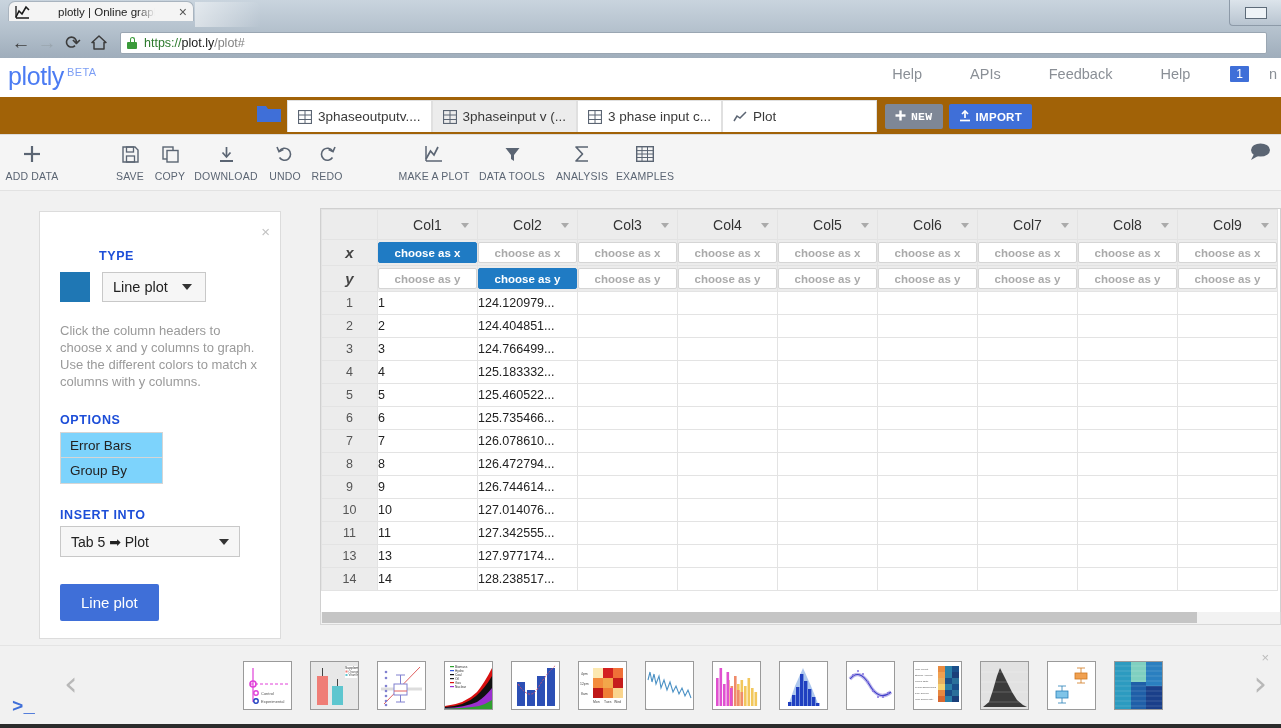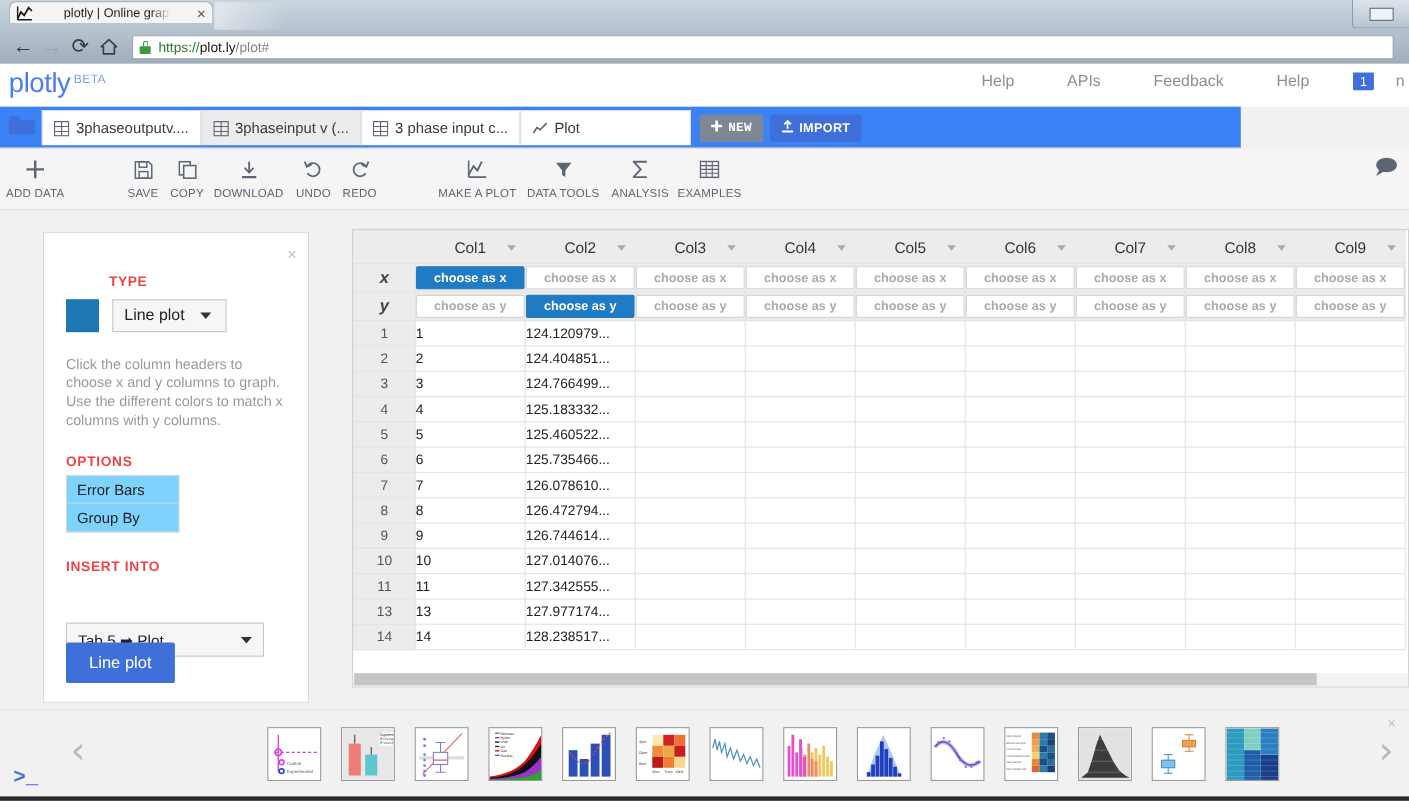--- a/index.html
+++ b/index.html
@@ -108,23 +108,23 @@
     padding: 0 24px;
   }
   .hnav .notif-badge {
     background: #3f6fd8; color: #fff; font-size: 12px;
     padding: 1px 6px; margin: 0 20px 0 16px; border-radius: 1px;
   }
   .hnav .truncated { color: #8a8f96; font-size: 14.5px; padding-right: 4px; }
 
   
   .filetabs {
-    position: absolute; left: 0; top: 97px; width: 1128px; height: 38px;
-    background: #3b82f6; border-bottom: 1px solid #dcdcdc;
-    display: flex; align-items: flex-start; padding-left: 4px;
+    position: absolute; left: 0; top: 97px; width: 1281px; height: 38px;
+    background: #a16207; border-bottom: 1px solid #dcdcdc;
+    display: flex; align-items: flex-start; padding-left: 4px; justify-content: center;
   }
   .folder-icon {
     width: 24px; height: 19px; margin: 7px 6px 0 4px; flex: 0 0 24px;
   }
   .ftab {
     height: 32px; margin-top: 3px; padding: 0 10px;
     border: 1px solid #e0e0e0; border-bottom: none;
     display: flex; align-items: center; gap: 6px;
     background: #fff; max-width: 155px; overflow: hidden;
   }
@@ -162,21 +162,21 @@
   
   .panel {
     position: absolute; left: 39px; top: 211px; width: 242px; height: 428px;
     background: #fff; border: 1px solid #dcdcdc;
   }
   .panel-close {
     position: absolute; right: 10px; top: 12px; color: #c2c2c2;
     font-size: 15px; line-height: 1;
   }
   .sec-label {
-    font-size: 12.5px; color: #ef4444; letter-spacing: .6px; font-weight: 600;
+    font-size: 12.5px; color: #1d4ed8; letter-spacing: .6px; font-weight: 600;
   }
   .type-row { position: absolute; left: 59px; top: 37px; }
   .swatch-row { position: absolute; left: 20px; top: 60px; display: flex; align-items: center; gap: 12px; }
   .color-swatch { width: 30px; height: 30px; }
   .type-select {
     height: 30px; min-width: 104px; padding: 0 10px;
     border: 1px solid #c8c8c8; background: #f6f6f6;
     display: flex; align-items: center; gap: 14px;
     font-size: 14.5px; color: #222;
   }
@@ -192,21 +192,21 @@
     height: 26px; border: 1px solid #d5d5d5; background: #7dd3fc;
     display: flex; align-items: center; padding-left: 9px;
     font-size: 13.5px; color: #222;
   }
   .optbtn + .optbtn { border-top: none; }
   .insert-label { position: absolute; left: 20px; top: 296px; }
   .insert-select {
     position: absolute; left: 20px; top: 314px; width: 180px; height: 31px;
     border: 1px solid #c8c8c8; background: #f6f6f6;
     display: flex; align-items: center; justify-content: space-between;
-    padding: 0 10px; font-size: 14px; color: #222; margin-top: 40px;
+    padding: 0 10px; font-size: 14px; color: #222;
   }
   .btn-lineplot {
     position: absolute; left: 20px; top: 372px; height: 37px; padding: 0 21px;
     background: #3f6fd8; color: #fff; font-size: 15px;
     display: flex; align-items: center; border-radius: 2px;
   }
 
   
   .grid {
     position: absolute; left: 320px; top: 208px; width: 961px; height: 407px;

